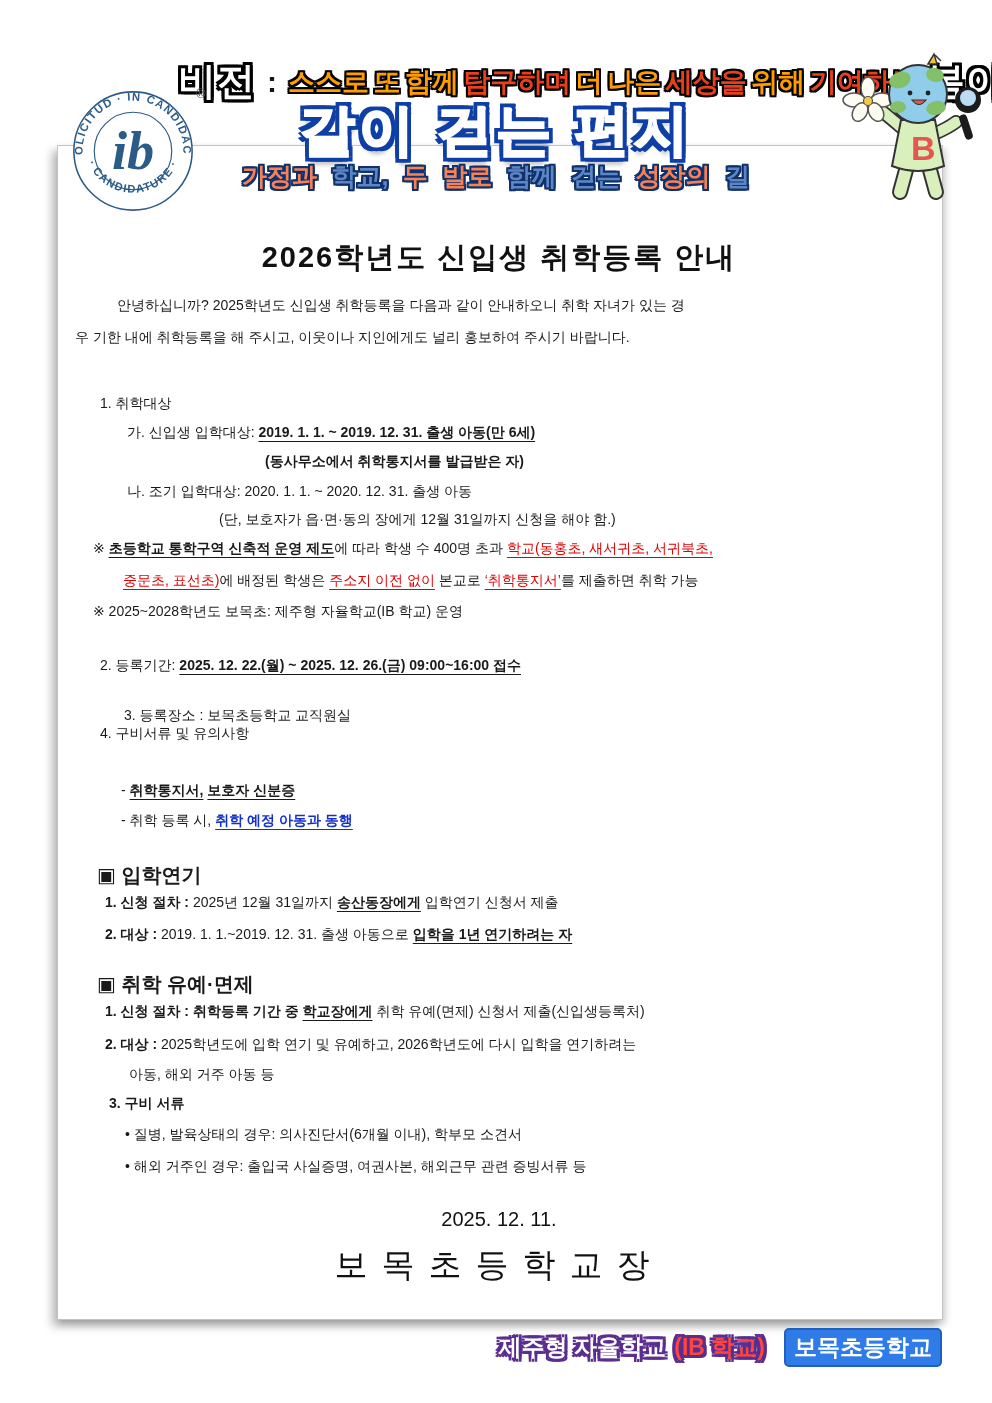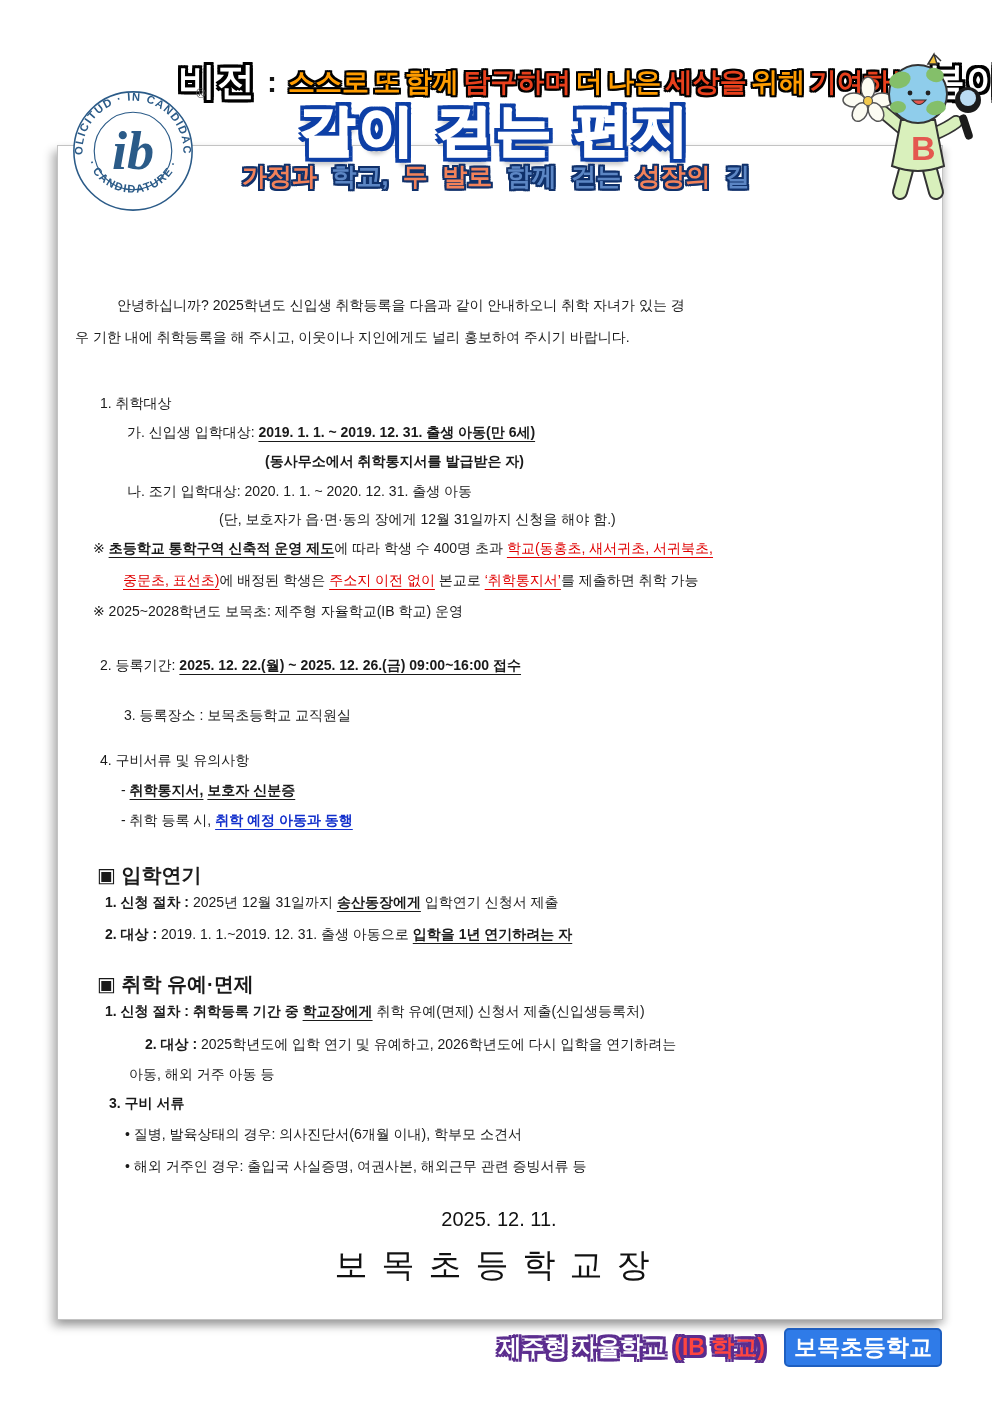--- a/index.html
+++ b/index.html
@@ -148,42 +148,43 @@
           <ellipse cx="94" cy="56" rx="10" ry="7" transform="rotate(-12 94 56)"></ellipse>
         </g>
         <circle cx="68" cy="41" r="2.4" fill="#222"></circle>
         <circle cx="86" cy="41" r="2.4" fill="#222"></circle>
         <path d="M70,48 Q77,57 84,48 Z" fill="#E4574F" stroke="#333" stroke-width="1.2"></path>
       </g>
     </svg>
   </div>
 
   <div id="doc" style="left: 57px; top: 145px; position: absolute;">
+    <div id="doc-title">2026학년도 신입생 취학등록 안내</div>
     <div id="doc-lines">
         <div class="doc-line" style="top: 152px; left: 60px;"><span class="seg-n">안녕하십니까? 2025학년도 신입생 취학등록을 다음과 같이 안내하오니 취학 자녀가 있는 경</span></div>
         <div class="doc-line" style="top: 184px; left: 18px;"><span class="seg-n">우 기한 내에 취학등록을 해 주시고, 이웃이나 지인에게도 널리 홍보하여 주시기 바랍니다.</span></div>
         <div class="doc-line" style="top: 250px; left: 43px;"><span class="seg-n">1. 취학대상</span></div>
         <div class="doc-line" style="top: 279px; left: 70px;"><span class="seg-n">가. 신입생 입학대상: </span><span class="seg-bu">2019. 1. 1. ~ 2019. 12. 31. 출생 아동(만 6세)</span></div>
         <div class="doc-line" style="top: 308px; left: 208px;"><span class="seg-b">(동사무소에서 취학통지서를 발급받은 자)</span></div>
         <div class="doc-line" style="top: 338px; left: 70px;"><span class="seg-n">나. 조기 입학대상: 2020. 1. 1. ~ 2020. 12. 31. 출생 아동</span></div>
         <div class="doc-line" style="top: 366px; left: 162px;"><span class="seg-n">(단, 보호자가 읍·면·동의 장에게 12월 31일까지 신청을 해야 함.)</span></div>
         <div class="doc-line" style="top: 395px; left: 36px;"><span class="seg-n">※ </span><span class="seg-bu">초등학교 통학구역 신축적 운영 제도</span><span class="seg-n">에 따라 학생 수 400명 초과 </span><span class="seg-ru">학교(동홍초, 새서귀초, 서귀북초,</span></div>
         <div class="doc-line" style="top: 427px; left: 66px;"><span class="seg-ru">중문초, 표선초)</span><span class="seg-n">에 배정된 학생은 </span><span class="seg-ru">주소지 이전 없이</span><span class="seg-n"> 본교로 </span><span class="seg-ru">‘취학통지서’</span><span class="seg-n">를 제출하면 취학 가능</span></div>
         <div class="doc-line" style="top: 458px; left: 36px;"><span class="seg-n">※ 2025~2028학년도 보목초: 제주형 자율학교(IB 학교) 운영</span></div>
         <div class="doc-line" style="top: 512px; left: 43px;"><span class="seg-n">2. 등록기간: </span><span class="seg-bu">2025. 12. 22.(월) ~ 2025. 12. 26.(금) 09:00~16:00 접수</span></div>
         <div class="doc-line" style="top: 562px; left: 43px; margin-left: 24px;"><span class="seg-n">3. 등록장소 : 보목초등학교 교직원실</span></div>
-        <div class="doc-line" style="top: 607px; left: 43px;"><span class="seg-n">4. 구비서류 및 유의사항</span></div>
+        <div class="doc-line" style="top: 580px; left: 43px;"><span class="seg-n">4. 구비서류 및 유의사항</span></div>
         <div class="doc-line" style="top: 637px; left: 64px;"><span class="seg-n">- </span><span class="seg-bu">취학통지서,</span><span class="seg-n"> </span><span class="seg-bu">보호자 신분증</span></div>
         <div class="doc-line" style="top: 667px; left: 64px;"><span class="seg-n">- 취학 등록 시, </span><span class="seg-blu">취학 예정 아동과 동행</span></div>
         <div class="doc-line" style="top: 718px; left: 40px; font-size: 20px;"><span class="seg-b">▣ 입학연기</span></div>
         <div class="doc-line" style="top: 749px; left: 48px;"><span class="seg-b">1. 신청 절차 : </span><span class="seg-n">2025년 12월 31일까지 </span><span class="seg-bu">송산동장에게</span><span class="seg-n"> 입학연기 신청서 제출</span></div>
         <div class="doc-line" style="top: 781px; left: 48px;"><span class="seg-b">2. 대상 : </span><span class="seg-n">2019. 1. 1.~2019. 12. 31. 출생 아동으로 </span><span class="seg-bu">입학을 1년 연기하려는 자</span></div>
         <div class="doc-line" style="top: 827px; left: 40px; font-size: 20px;"><span class="seg-b">▣ 취학 유예·면제</span></div>
         <div class="doc-line" style="top: 858px; left: 48px;"><span class="seg-b">1. 신청 절차 : </span><span class="seg-b">취학등록 기간 중 </span><span class="seg-bu">학교장에게</span><span class="seg-n"> 취학 유예(면제) 신청서 제출(신입생등록처)</span></div>
-        <div class="doc-line" style="top: 891px; left: 48px; margin-left: 40px;"><span class="seg-b">2. 대상 : </span><span class="seg-n">2025학년도에 입학 연기 및 유예하고, 2026학년도에 다시 입학을 연기하려는</span></div>
+        <div class="doc-line" style="top: 891px; left: 48px;"><span class="seg-b">2. 대상 : </span><span class="seg-n">2025학년도에 입학 연기 및 유예하고, 2026학년도에 다시 입학을 연기하려는</span></div>
         <div class="doc-line" style="top: 921px; left: 72px;"><span class="seg-n">아동, 해외 거주 아동 등</span></div>
         <div class="doc-line" style="top: 950px; left: 52px;"><span class="seg-b">3. 구비 서류</span></div>
         <div class="doc-line" style="top: 981px; left: 68px;"><span class="seg-n">• 질병, 발육상태의 경우: 의사진단서(6개월 이내), 학부모 소견서</span></div>
         <div class="doc-line" style="top: 1013px; left: 68px;"><span class="seg-n">• 해외 거주인 경우: 출입국 사실증명, 여권사본, 해외근무 관련 증빙서류 등</span></div>
       </div>
     <div id="doc-date">2025. 12. 11.</div>
     <div id="doc-sign">보목초등학교장</div>
   </div>
 
   <div id="badges">

